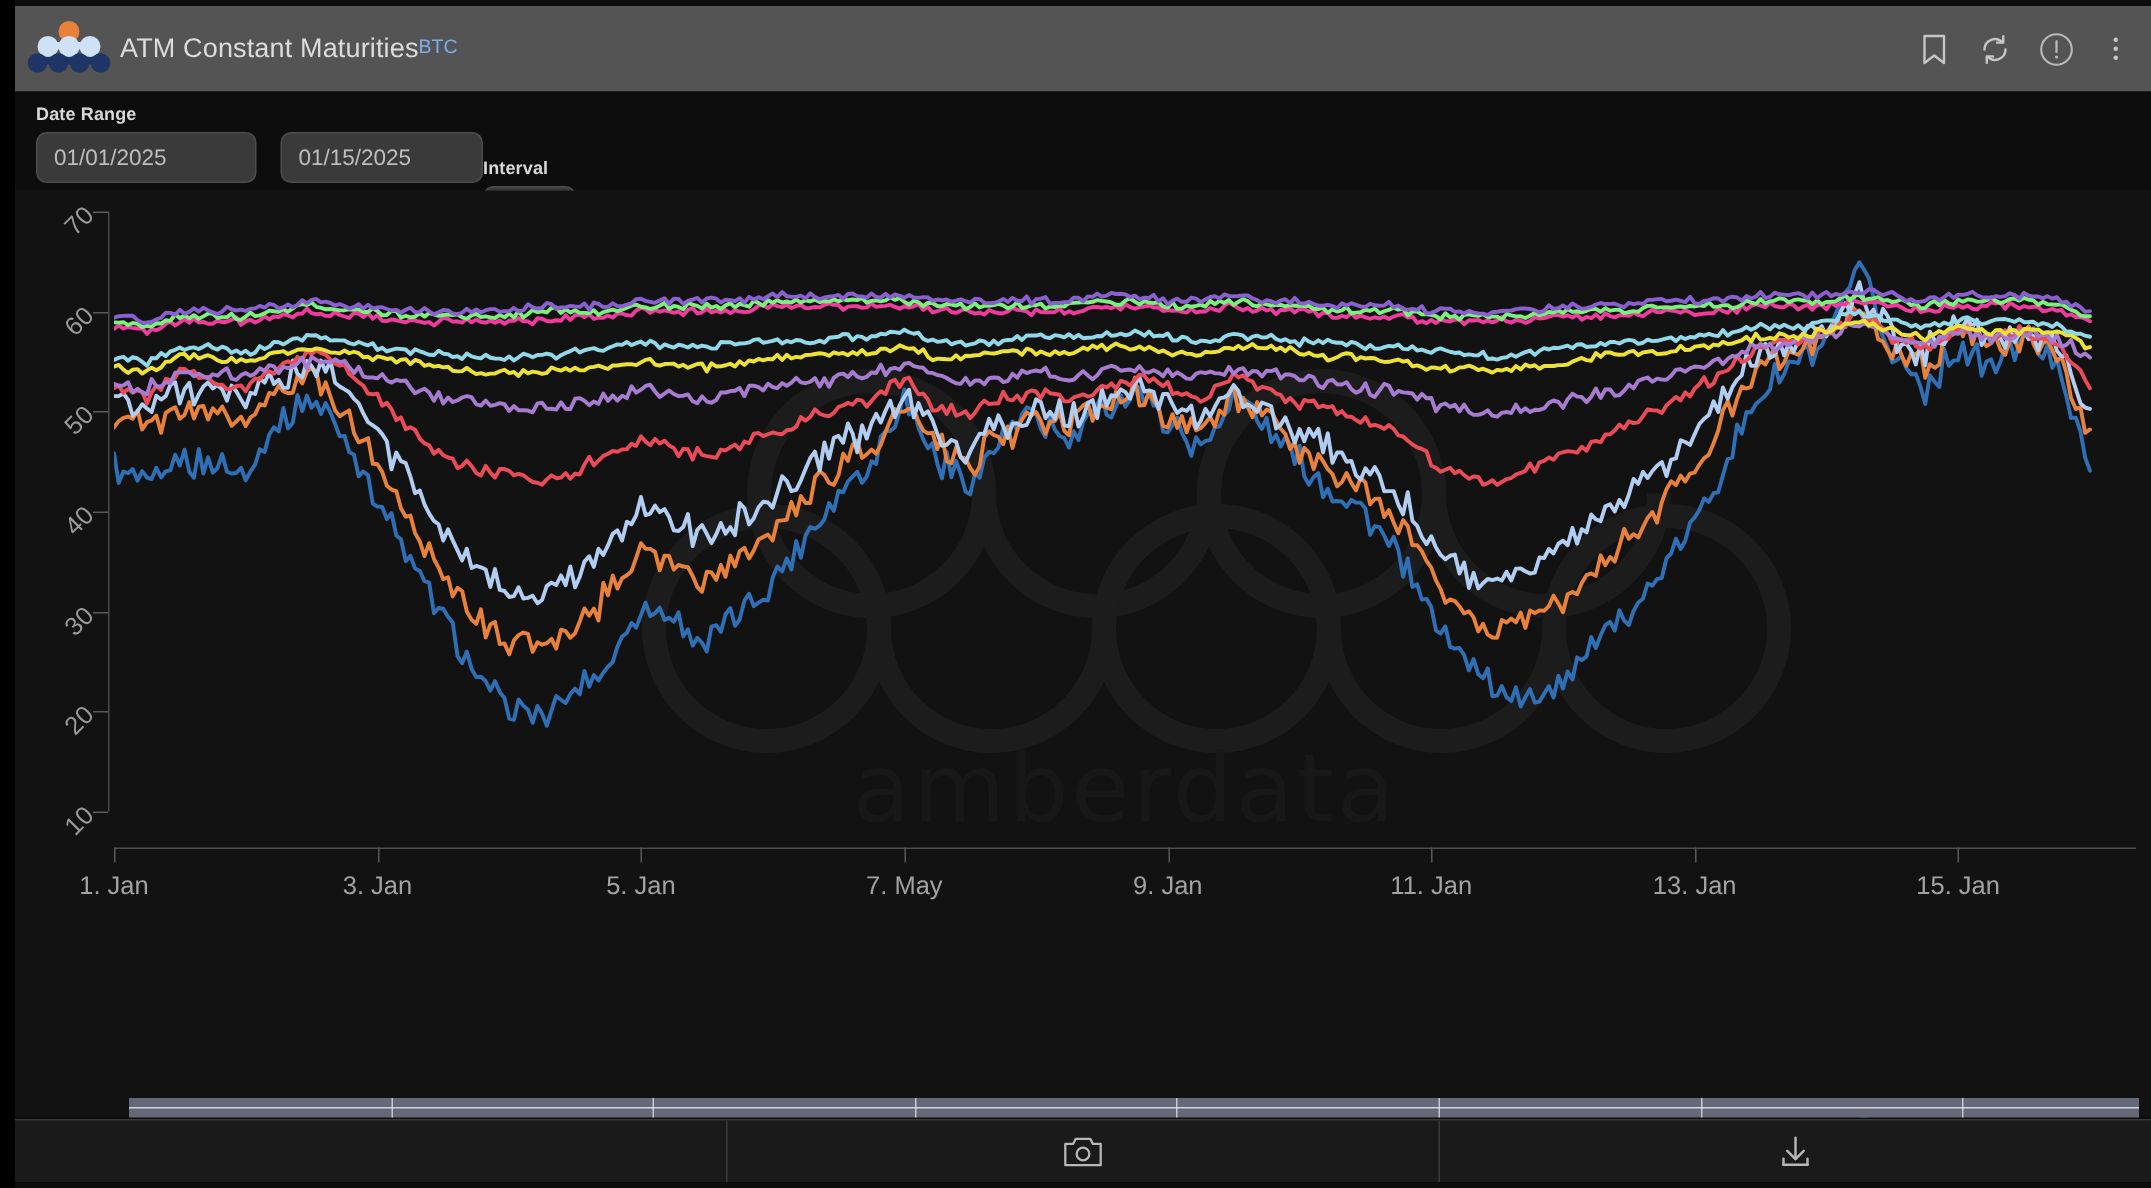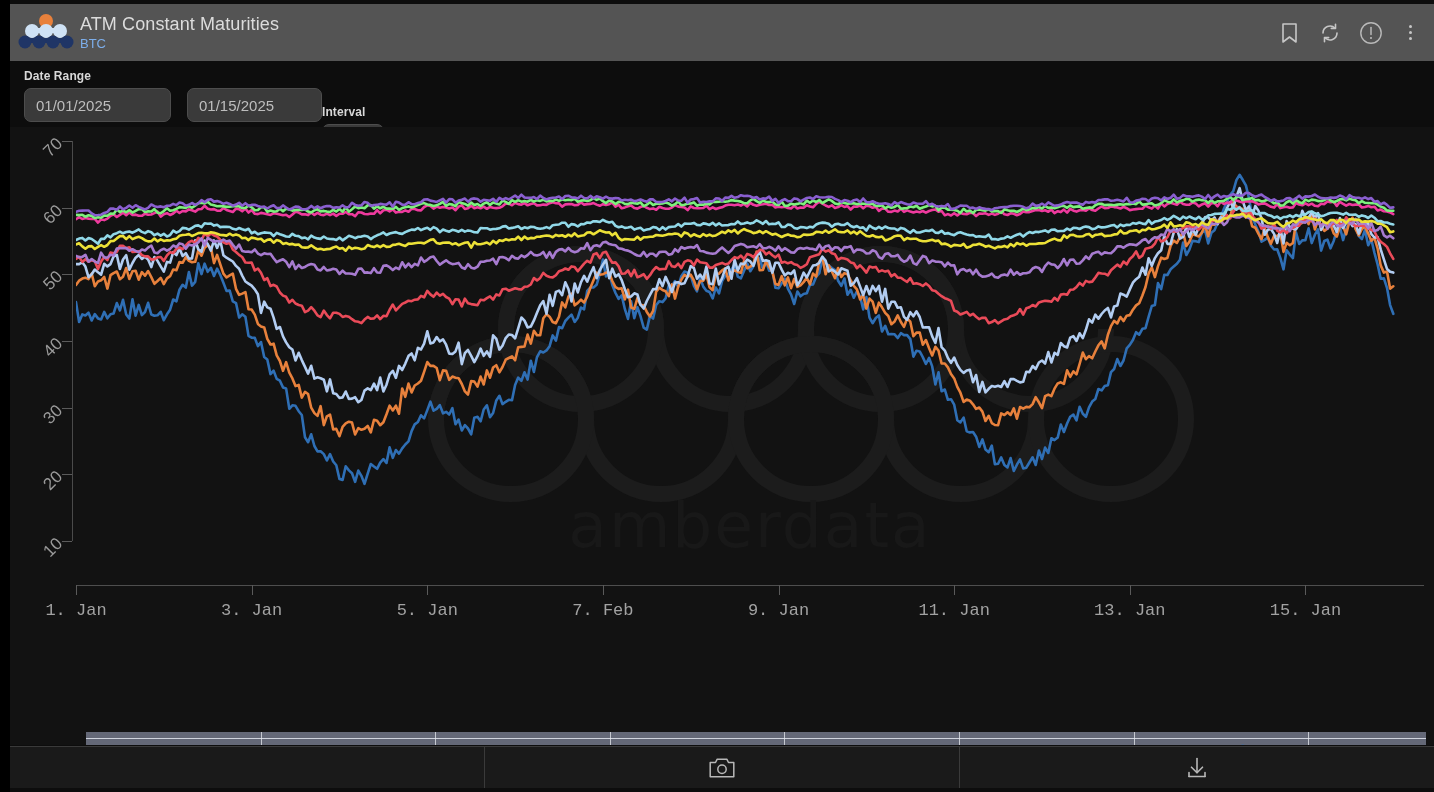--- a/index.html
+++ b/index.html
@@ -24,21 +24,21 @@
     width: 1424px; height: 57px;
     background: #545454;
     display: flex; align-items: center;
     box-sizing: border-box;
   }
   .logo-wrap {
     width: 56px; height: 44px; margin-left: 8px;
     position: relative; flex: none;
   }
   .logo-wrap svg { display:block; }
-  .title-block { margin-left: 6px; display: flex; flex-direction: column; justify-content: center; }
+  .title-block { margin-left: 6px; display: flex; flex-direction: row; justify-content: center; }
   .title-main {
     font-size: 18px; color: #dcdcdc; line-height: 21px;
     letter-spacing: .1px;
   }
   .title-sub {
     font-size: 13px; color: #7daeea; line-height: 16px; margin-top: 1px;
   }
   .header-icons {
     margin-left: auto; display: flex; align-items: center; gap: 17px;
     padding-right: 14px;
@@ -120,21 +120,21 @@
     position: absolute; right: 16px;
     font-size: 17px; color: #9a9a9a;
     transform-origin: 100% 50%;
     transform: rotate(-45deg);
     white-space: nowrap;
     font-family: "Liberation Sans", sans-serif;
   }
   .ytick { position:absolute; width:10px; height:1px; background:#5a5a5a; right:4px;}
   .axis-line-y { position:absolute; left:62px; top:14px; width:1px; height:400px; background:#4a4a4a;}
 
-  .xaxis { position: absolute; left: 66px; top: 458px; width: 1348px; height: 50px; font-family: Liberation Mono, monospace; }
+  .xaxis { position: absolute; left: 66px; top: 438px; width: 1348px; height: 50px; }
   .axis-line-x { position:absolute; left:0; top:0; width:1348px; height:1px; background:#4e4e4e;}
   .xtick { position:absolute; top:0; width:1px; height:10px; background:#5a5a5a;}
   .xlab {
     position:absolute; top:16px; font-size:17px; color:#a2a2a2;
     transform: translateX(-50%); white-space:nowrap;
   }
 
   
   .navigator {
     position: absolute; left: 76px; top: 605px;
@@ -288,21 +288,21 @@
 
     <div class="xaxis">
       <div class="axis-line-x"></div>
       <div id="xlabels">
           <div class="xlab" style="left: 0px;">1. Jan</div>
           <div class="xtick" style="left: 0px;"></div>
           <div class="xlab" style="left: 175.635px;">3. Jan</div>
           <div class="xtick" style="left: 175.635px;"></div>
           <div class="xlab" style="left: 351.27px;">5. Jan</div>
           <div class="xtick" style="left: 351.27px;"></div>
-          <div class="xlab" style="left: 526.906px;">7. Feb</div>
+          <div class="xlab" style="left: 526.906px;">7. May</div>
           <div class="xtick" style="left: 526.906px;"></div>
           <div class="xlab" style="left: 702.541px;">9. Jan</div>
           <div class="xtick" style="left: 702.541px;"></div>
           <div class="xlab" style="left: 878.176px;">11. Jan</div>
           <div class="xtick" style="left: 878.176px;"></div>
           <div class="xlab" style="left: 1053.81px;">13. Jan</div>
           <div class="xtick" style="left: 1053.81px;"></div>
           <div class="xlab" style="left: 1229.45px;">15. Jan</div>
           <div class="xtick" style="left: 1229.45px;"></div>
         </div>

